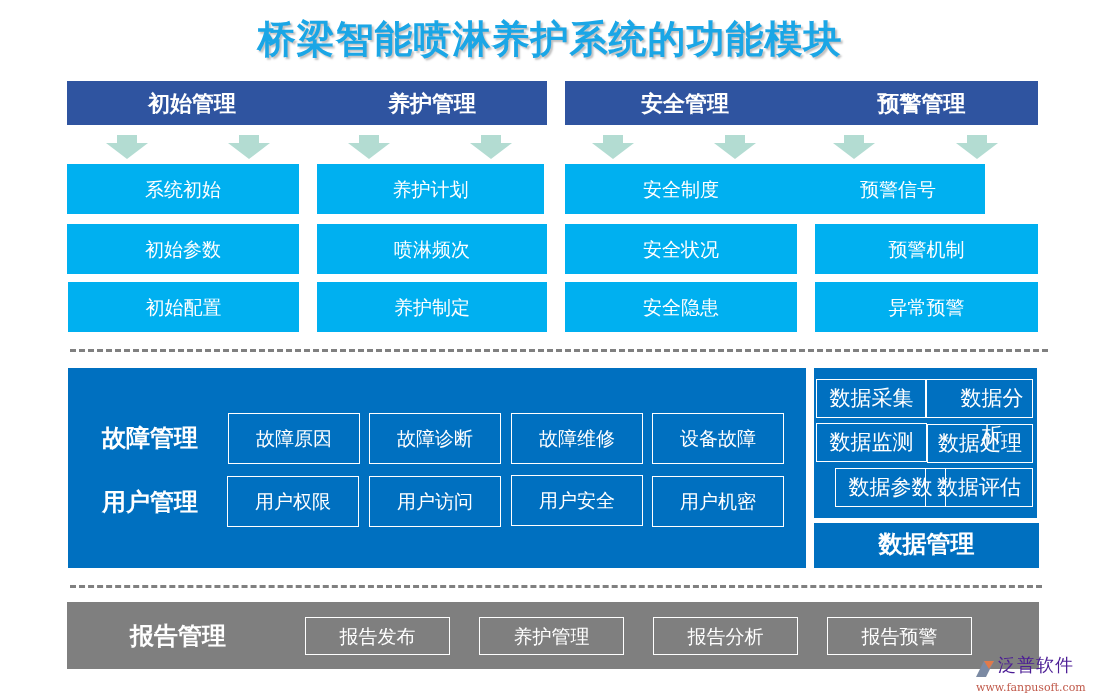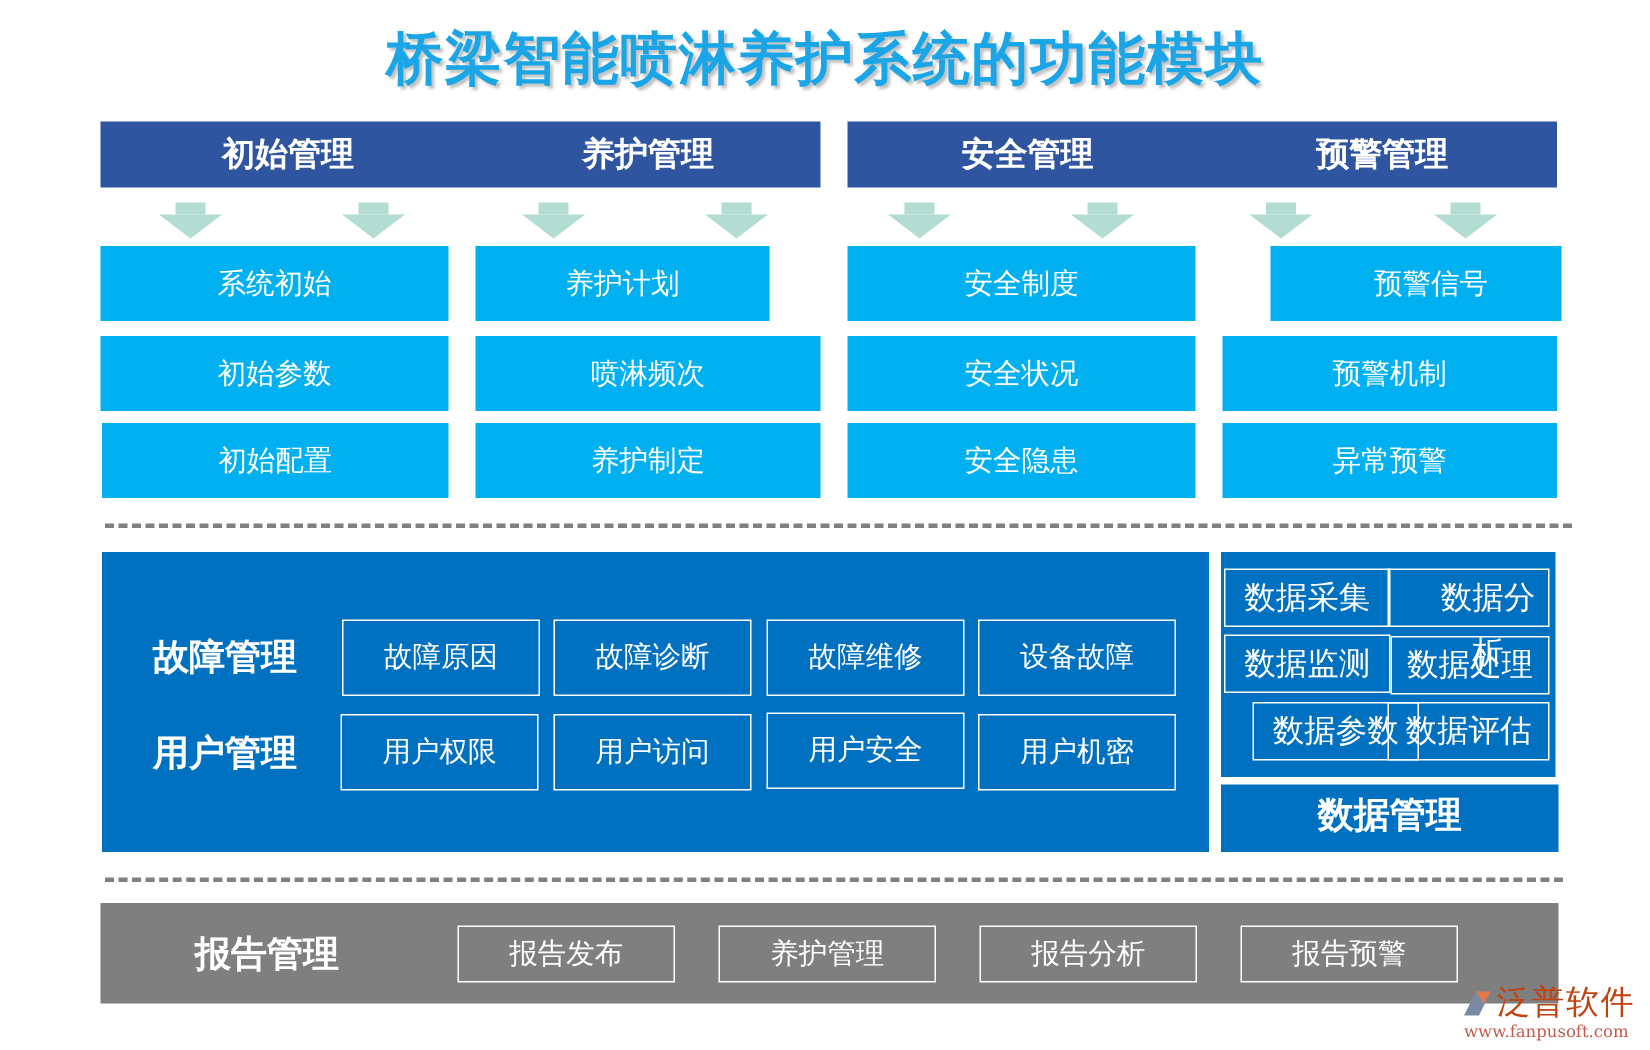--- a/index.html
+++ b/index.html
@@ -68,21 +68,21 @@
   }
   .report-box {
     position: absolute; top: 617px; width: 145px; height: 38px; line-height: 36px;
     border: 1.5px solid #ffffff; text-align: center; color: #ffffff; font-size: 19px;
     font-family: "DejaVu Serif", "Liberation Serif", serif;
   }
 
   .logo { position: absolute; left: 972px; top: 655px; width: 125px; height: 42px; }
   .logo-mark { position: absolute; left: 2px; top: 2px; width: 22px; height: 22px; }
   .logo-text {
-    position: absolute; left: 26px; top: -2px; font-size: 22px; color: #c2410c;
+    position: absolute; left: 26px; top: -2px; font-size: 18px; color: #4c1d95;
     font-family: "DejaVu Sans", sans-serif; letter-spacing: 1px;
   }
   .logo-url {
     position: absolute; left: 4px; top: 26px; font-size: 11px; color: #c0594a;
     font-family: "DejaVu Serif", "Liberation Serif", serif;
   }
 </style>
 </head>
 <body>
 
@@ -126,29 +126,29 @@
   </div>
 <div class="arrow" style="left:956px;">
     <div class="stem" style="background:#b3dcd2;"></div>
     <div class="head" style="border-top:16px solid #b3dcd2;"></div>
   </div>
 
 <div class="cell" style="left:67px; top:164px; width:232px; background:#00b0f0;">系统初始</div>
 <div class="cell" style="left:67px; top:224px; width:232px; background:#00b0f0;">初始参数</div>
 <div class="cell" style="left:68px; top:282px; width:231px; background:#00b0f0;">初始配置</div>
 
-<div class="cell" style="left:317px; top:164px; width:196px; background:#00b0f0;">养护计划</div>
+<div class="cell" style="left:317px; top:164px; width:227px; background:#00b0f0;">养护计划</div>
 <div class="cell" style="left:317px; top:224px; width:230px; background:#00b0f0;">喷淋频次</div>
 <div class="cell" style="left:317px; top:282px; width:230px; background:#00b0f0;">养护制定</div>
 
 <div class="cell" style="left:565px; top:164px; width:232px; background:#00b0f0;">安全制度</div>
 <div class="cell" style="left:565px; top:224px; width:232px; background:#00b0f0;">安全状况</div>
 <div class="cell" style="left:565px; top:282px; width:232px; background:#00b0f0;">安全隐患</div>
 
-<div class="cell" style="left:847px; top:164px; width:194px; background:#00b0f0;padding-left:20px;">预警信号</div>
+<div class="cell" style="left:791px; top:164px; width:194px; background:#00b0f0;padding-left:20px;">预警信号</div>
 <div class="cell" style="left:815px; top:224px; width:223px; background:#00b0f0;">预警机制</div>
 <div class="cell" style="left:815px; top:282px; width:223px; background:#00b0f0;">异常预警</div>
 
 <div class="dash" style="top:349px;"></div>
 
 <div class="mid-panel" style="background:#0070c0;"></div>
 <div class="mid-label" style="left:102px; top:422px;">故障管理</div>
 <div class="mid-label" style="left:102px; top:486px;">用户管理</div>
 
 <div class="mid-box" style="left:228px; top:413px;">故障原因</div>

